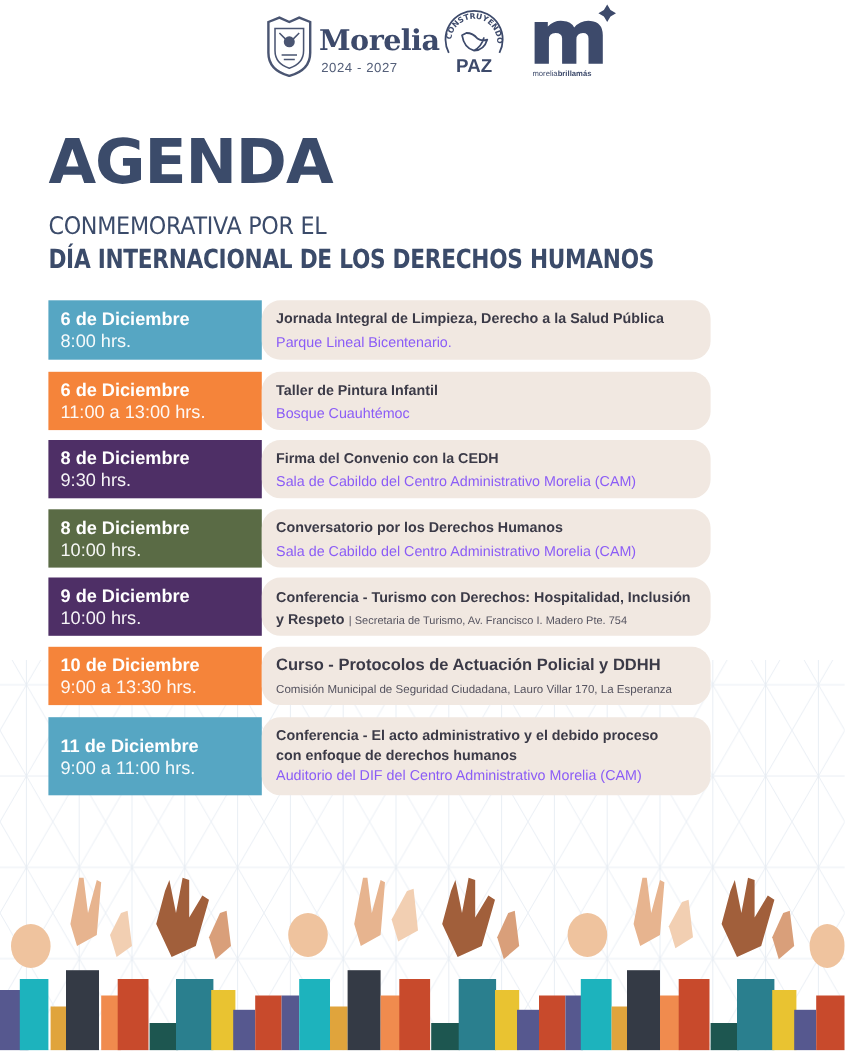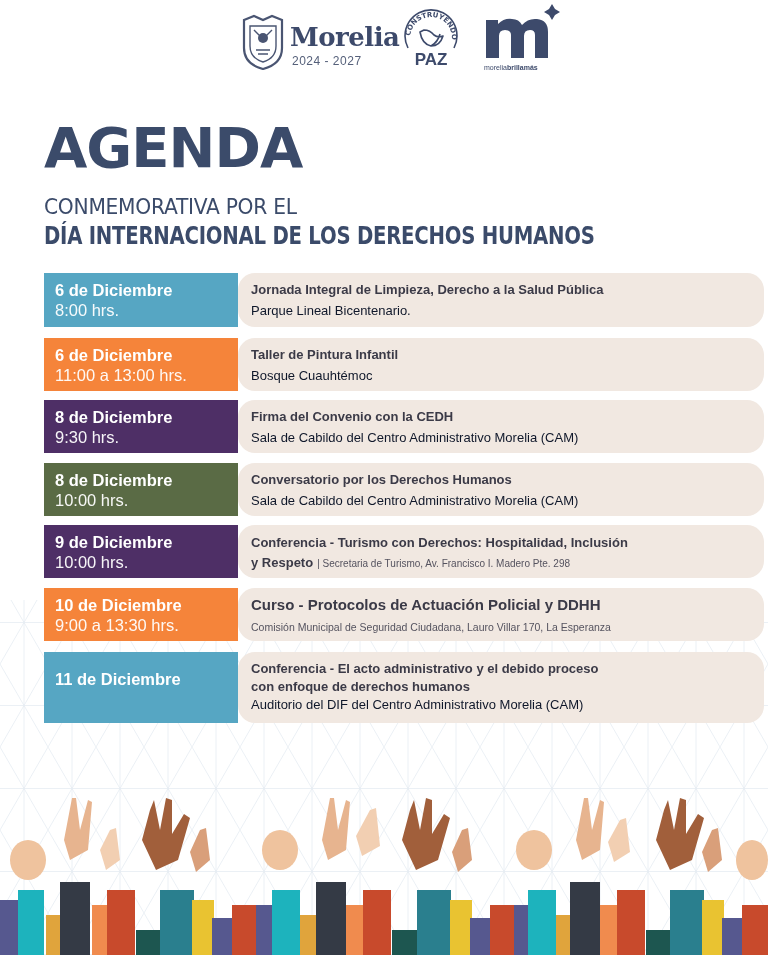--- a/index.html
+++ b/index.html
@@ -54,32 +54,32 @@
   }
   .subtitle2 {
     position: absolute; left: 44px; top: 222px; z-index: 2;
     font-family: "DejaVu Sans", sans-serif;
     font-size: 24px; color: #3b4b6a; font-weight: bold; letter-spacing: -0.3px;
     transform: scaleX(0.82); transform-origin: left center; white-space: nowrap;
   }
 
   .agenda { position: absolute; left: 44px; top: 0; width: 646px; z-index: 2; }
   .row {
-    position: absolute; left: 0; width: 720px; display: flex;
+    position: absolute; left: 0; width: 602px; display: flex;
   }
   .date-block {
     width: 194px; height: 100%; color: #ffffff; padding: 7px 0 0 11px;
   }
   .date-day { font-weight: bold; font-size: 16.5px; line-height: 20px; white-space: nowrap; }
   .date-time { font-size: 16.5px; line-height: 20px; white-space: nowrap; opacity: 0.95; }
   .info-block {
     flex: 1; height: 100%; background: #f1e8e1; padding: 8px 0 0 13px; border-radius: 17px;
   }
   .ev-title { font-weight: bold; font-size: 13px; color: #3b3a47; line-height: 18px; }
-  .ev-place { font-size: 13px; color: #0f172a; line-height: 18px; margin-top: 3px; }
+  .ev-place { font-size: 13px; color: #8b5cf6; line-height: 18px; margin-top: 3px; }
   .ev-place.small { font-size: 10.5px; color: #55535f; }
   .inline-place { font-weight: normal; font-size: 10px; color: #55535f; margin-left: 4px; }
 
   .hands { position: absolute; left: 0; top: 790px; width: 768px; height: 165px; z-index: 1; }
 </style>
 </head>
 <body>
 
 <svg class="bg-grid" viewBox="0 0 768 955" xmlns="http://www.w3.org/2000/svg">
   <defs>
@@ -171,38 +171,39 @@
     </div>
   </div>
 
   <div class="row" style="top:525px;height:53px;">
     <div class="date-block" style="background:#4e2f66;">
       <div class="date-day">9 de Diciembre</div>
       <div class="date-time">10:00 hrs.</div>
     </div>
     <div class="info-block" style="padding-top:9px;">
       <div class="ev-title">Conferencia - Turismo con Derechos: Hospitalidad, Inclusión</div>
-      <div class="ev-title" style="margin-top:2px;"><span>y Respeto</span><span class="inline-place">| Secretaria de Turismo, Av. Francisco I. Madero Pte. 298</span></div>
+      <div class="ev-title" style="margin-top:2px;"><span>y Respeto</span><span class="inline-place">| Secretaria de Turismo, Av. Francisco I. Madero Pte. 754</span></div>
     </div>
   </div>
 
   <div class="row" style="top:588px;height:53px;">
     <div class="date-block" style="background:#f5843a;">
       <div class="date-day">10 de Diciembre</div>
       <div class="date-time">9:00 a 13:30 hrs.</div>
     </div>
     <div class="info-block">
       <div class="ev-title" style="font-size:15px;">Curso - Protocolos de Actuación Policial y DDHH</div>
       <div class="ev-place small" style="margin-top:4px;">Comisión Municipal de Seguridad Ciudadana, Lauro Villar 170, La Esperanza</div>
     </div>
   </div>
 
   <div class="row" style="top:652px;height:71px;">
     <div class="date-block" style="background:#56a6c3;padding-top:17px;">
       <div class="date-day">11 de Diciembre</div>
+      <div class="date-time">9:00 a 11:00 hrs.</div>
     </div>
     <div class="info-block" style="">
       <div class="ev-title">Conferencia - El acto administrativo y el debido proceso</div>
       <div class="ev-title">con enfoque de derechos humanos</div>
       <div class="ev-place" style="margin-top:0;">Auditorio del DIF del Centro Administrativo Morelia (CAM)</div>
     </div>
   </div>
 </div>
 
 <svg class="hands" viewBox="0 0 768 165" xmlns="http://www.w3.org/2000/svg">

